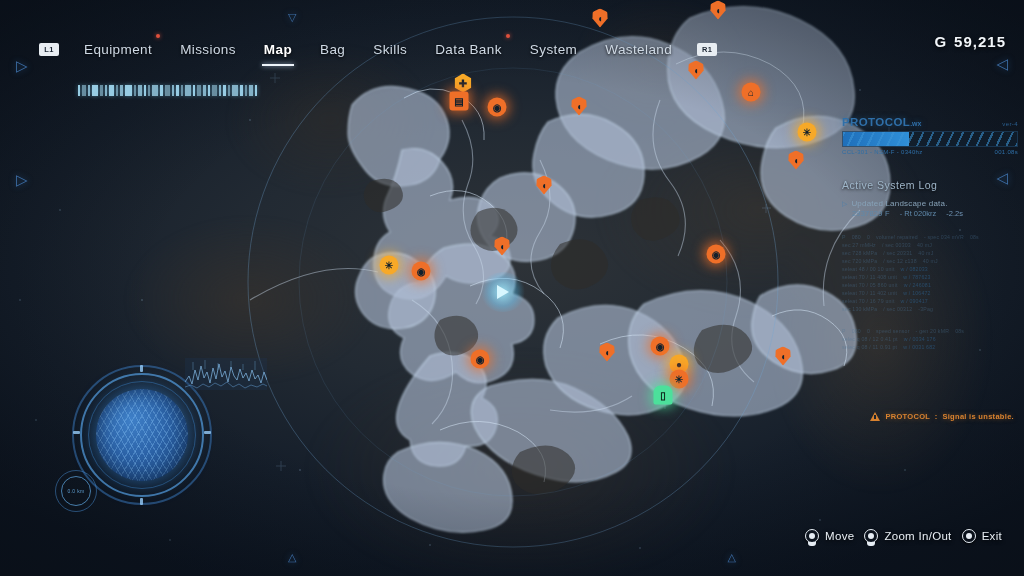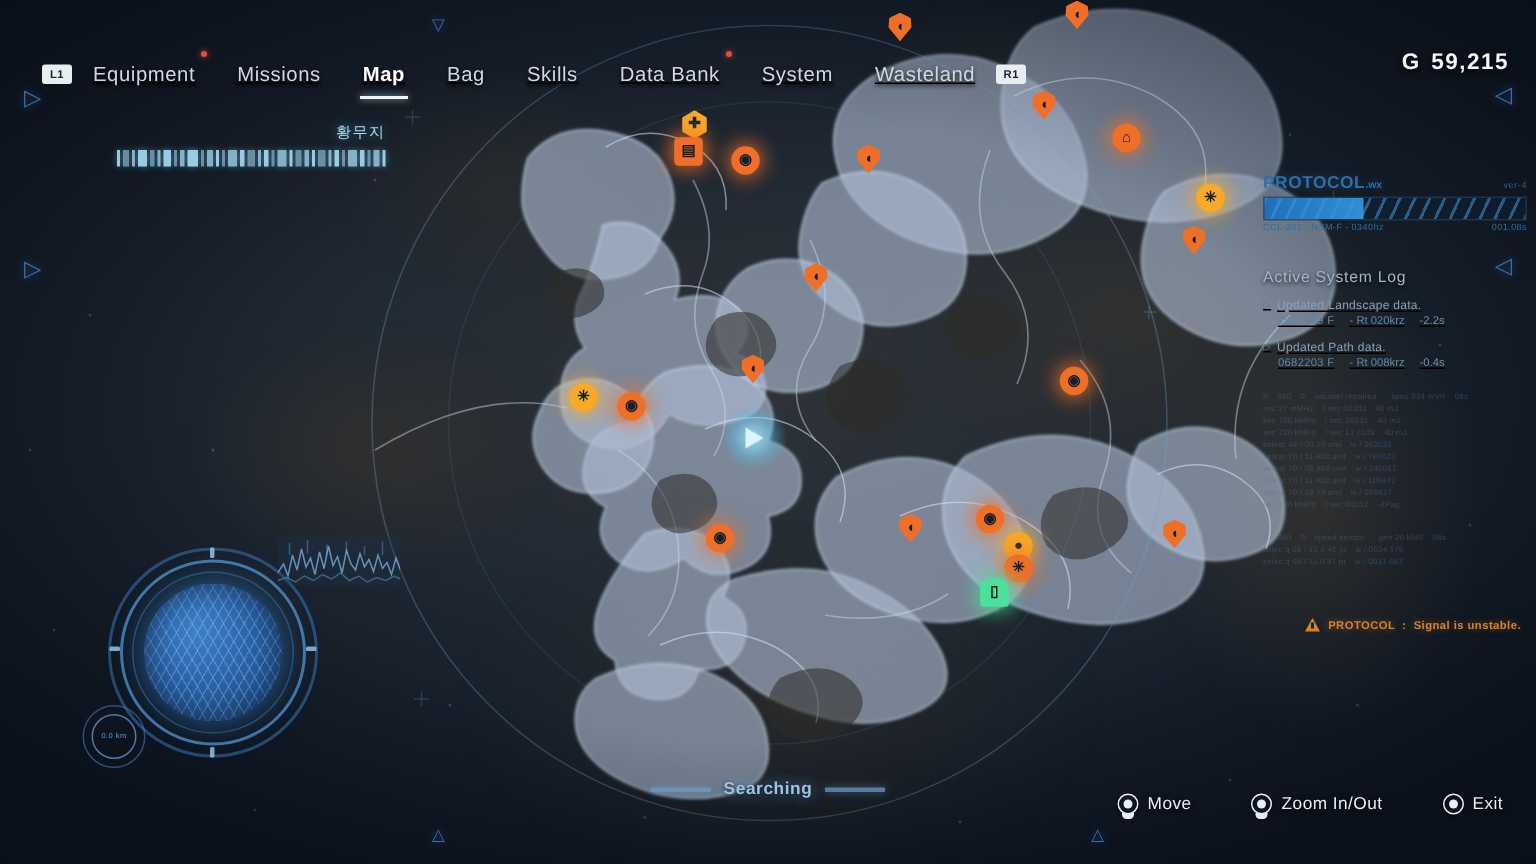--- a/index.html
+++ b/index.html
@@ -38,30 +38,30 @@
     pointer-events:none;
   }
   .starfield { position:absolute; inset:0; opacity:.5; }
 
   
   #mapwrap { position:absolute; left:0; top:0; width:1024px; height:576px; }
 
   
   .topbar {
     position:absolute; left:0; top:34px; width:876px; height:30px;
-    display:flex; align-items:center; gap:0px;
+    display:flex; align-items:center; gap:11px;
   }
   .btn-badge {
     display:inline-flex; align-items:center; justify-content:center;
     min-width:20px; height:13px; padding:0 3px;
     border-radius:2px; background:#e8edf2; color:#1b2532;
     font-size:7.5px; font-weight:bold; letter-spacing:.3px;
     font-family:"Liberation Sans", sans-serif;
   }
-  .nav-items { display:flex; align-items:flex-start;text-decoration:underline; }
+  .nav-items { display:flex; align-items:flex-start; }
   .nav-item {
     position:relative;
     color:#cfd9e4; font-size:13.5px; letter-spacing:.4px;
     padding:0 14px; cursor:pointer; white-space:nowrap;
     text-shadow:0 1px 3px rgba(0,0,0,.9);
     font-family:"Liberation Sans", sans-serif;
   }
   .nav-item.active { color:#ffffff; font-weight:bold; }
   .nav-item.active::after {
     content:""; position:absolute; left:12px; right:12px; bottom:-9px;
@@ -119,21 +119,21 @@
     background:repeating-linear-gradient(115deg, rgba(60,150,215,.55) 0 2px, rgba(0,0,0,0) 2px 9px);
   }
   .proto-foot { display:flex; justify-content:space-between; margin-top:2px; }
   .proto-foot span { color:#2e6ea6; font-size:6px; letter-spacing:.3px; }
 
   .log-title {
     margin-top:24px; color:#9fb6c9; font-size:10.5px; letter-spacing:.5px;
     text-shadow:0 1px 3px rgba(0,0,0,.8);
   }
   .log-list { margin-top:8px; }
-  .log-entry { margin-bottom:9px;text-decoration:underline; }
+  .log-entry { margin-bottom:9px; }
   .log-line1 { display:flex; align-items:center; gap:4px; }
   .log-arrow { color:#4f7ea8; font-size:7px; line-height:1; }
   .log-msg { color:#87a2b8; font-size:8px; letter-spacing:.2px; }
   .log-line2 { display:flex; gap:10px; padding-left:10px; margin-top:1px; }
   .log-val { color:#5f88aa; font-size:7.5px; letter-spacing:.2px; }
   .log-rate { color:#5f88aa; font-size:7.5px; }
   .log-delta { color:#6f93b4; font-size:7.5px; }
 
   .telemetry { margin-top:16px; }
   .tele-row { display:flex; gap:6px; margin-bottom:2px; opacity:.42; }
@@ -195,21 +195,21 @@
   }
   .searching .line { width:40px; height:3px; background:#6d9cc8; opacity:.75;
       box-shadow:0 0 6px rgba(110,160,205,.7); }
   .searching .txt {
     color:#9cc3e2; font-size:11.5px; font-weight:bold; letter-spacing:.4px;
     text-shadow:0 0 9px rgba(110,175,225,.8), 0 1px 3px rgba(0,0,0,.9);
   }
 
   
   .actions {
-    position:absolute; right:22px; top:529px; display:flex; align-items:center; gap:40px;
+    position:absolute; right:22px; top:529px; display:flex; align-items:center; gap:10px;
   }
   .action { display:flex; align-items:center; gap:6px; cursor:pointer; }
   .action .glyph {
     width:14px; height:14px; border-radius:50%;
     border:1.6px solid #e6edf4; display:flex; align-items:center; justify-content:center;
     box-shadow:0 1px 3px rgba(0,0,0,.8);
   }
   .action .glyph i { width:6px; height:6px; border-radius:50%; background:#e6edf4; display:block; }
   .action .glyph.stick { border-radius:50%; position:relative; }
   .action .glyph.stick::after {
@@ -463,21 +463,20 @@
 
   <div class="edge-arrow l1">▷</div>
   <div class="edge-arrow l2">▷</div>
   <div class="edge-arrow r1">◁</div>
   <div class="edge-arrow r2">◁</div>
   <div class="edge-arrow tc" style="font-size:11px">▽</div>
   <div class="edge-arrow bc" style="font-size:11px">△</div>
   <div class="edge-arrow bc2" style="font-size:11px">△</div>
 
   <div class="region">
-    <div class="region-sub">황무지</div>
     <div class="region-bar" id="region-bar">
         <i style="width: 2px; opacity: 0.95;"></i>
         <i style="width: 4px; opacity: 0.6;"></i>
         <i style="width: 2px; opacity: 0.8;"></i>
         <i style="width: 6px; opacity: 0.95;"></i>
         <i style="width: 3px; opacity: 0.6;"></i>
         <i style="width: 2px; opacity: 0.8;"></i>
         <i style="width: 5px; opacity: 0.95;"></i>
         <i style="width: 2px; opacity: 0.6;"></i>
         <i style="width: 3px; opacity: 0.8;"></i>
@@ -531,31 +530,20 @@
           <div class="log-line1">
             <span class="log-arrow">▷</span>
             <span class="log-msg">Updated Landscape data.</span>
           </div>
           <div class="log-line2">
             <span class="log-val">2937829 F</span>
             <span class="log-rate">- Rt 020krz</span>
             <span class="log-delta">-2.2s</span>
           </div>
         </div>
-        <div class="log-entry">
-          <div class="log-line1">
-            <span class="log-arrow">▷</span>
-            <span class="log-msg">Updated Path data.</span>
-          </div>
-          <div class="log-line2">
-            <span class="log-val">0682203 F</span>
-            <span class="log-rate">- Rt 008krz</span>
-            <span class="log-delta">-0.4s</span>
-          </div>
-        </div>
       </div>
 
     <div class="telemetry" id="telemetry">
         <div class="tele-row">
           <span>P</span>
           <span>080</span>
           <span>0</span>
           <span>volume! repaired</span>
           <span>- spec 034 mVR</span>
           <span>08s</span>
@@ -653,25 +641,20 @@
         <path d="M8 4 v8"></path>
           <path d="M20 2 v9"></path>
           <path d="M33 5 v7"></path>
         <path d="M46 3 v8"></path>
           <path d="M58 6 v6"></path>
           <path d="M70 3 v9"></path>
       </g>
     </svg>
   </div>
 
-  <div class="searching">
-    <span class="line"></span>
-    <span class="txt">Searching</span>
-    <span class="line"></span>
-  </div>
 
   <div class="actions" id="actions">
       <div class="action">
         <span class="glyph stick">
           <i></i>
         </span>
         <span class="lbl">Move</span>
       </div>
       <div class="action">
         <span class="glyph stick">

